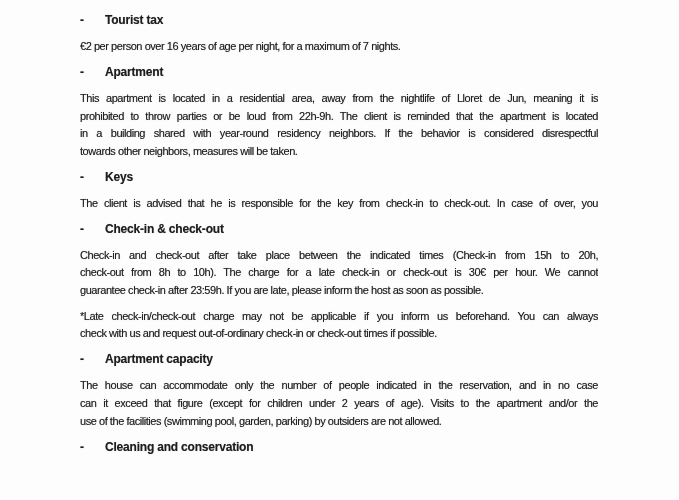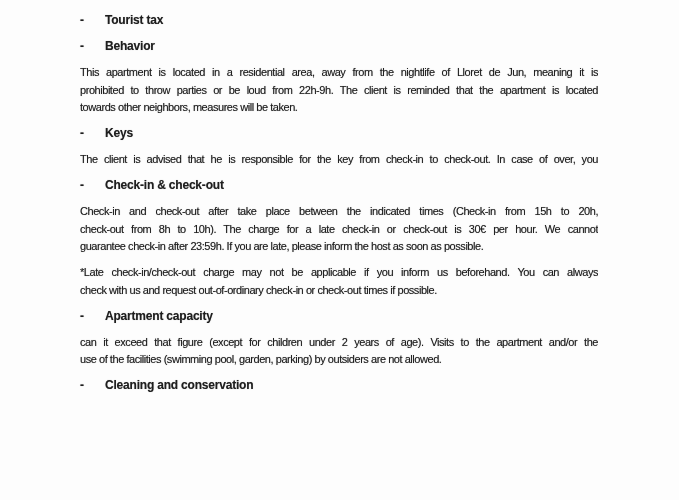--- a/index.html
+++ b/index.html
@@ -52,31 +52,33 @@
 <body>
 
 <div class="page">
   <div id="doc">
   <div class="section">
     <div class="heading">
       <span class="dash">-</span>
       <span class="label">Tourist tax</span>
     </div>
   <div class="para">
+          <div class="line final">€2 per person over 16 years of age per night, for a maximum of 7 nights.</div>
         </div>
       </div>
 
   <div class="section">
     <div class="heading">
       <span class="dash">-</span>
-      <span class="label">Behavior</span>
+      <span class="label">Apartment</span>
     </div>
   <div class="para">
           <div class="line">This apartment is located in a residential area, away from the nightlife of Lloret de Jun, meaning it is</div>
           <div class="line">prohibited to throw parties or be loud from 22h-9h. The client is reminded that the apartment is located</div>
+          <div class="line">in a building shared with year-round residency neighbors. If the behavior is considered disrespectful</div>
           <div class="line final">towards other neighbors, measures will be taken.</div>
         </div>
       </div>
 
   <div class="section">
     <div class="heading">
       <span class="dash">-</span>
       <span class="label">Keys</span>
     </div>
   <div class="para">
@@ -99,20 +101,21 @@
           <div class="line final">check with us and request out-of-ordinary check-in or check-out times if possible.</div>
         </div>
       </div>
 
   <div class="section">
     <div class="heading">
       <span class="dash">-</span>
       <span class="label">Apartment capacity</span>
     </div>
   <div class="para">
+          <div class="line">The house can accommodate only the number of people indicated in the reservation, and in no case</div>
           <div class="line">can it exceed that figure (except for children under 2 years of age). Visits to the apartment and/or the</div>
           <div class="line final">use of the facilities (swimming pool, garden, parking) by outsiders are not allowed.</div>
         </div>
       </div>
 
   <div class="section">
     <div class="heading">
       <span class="dash">-</span>
       <span class="label">Cleaning and conservation</span>
     </div>

